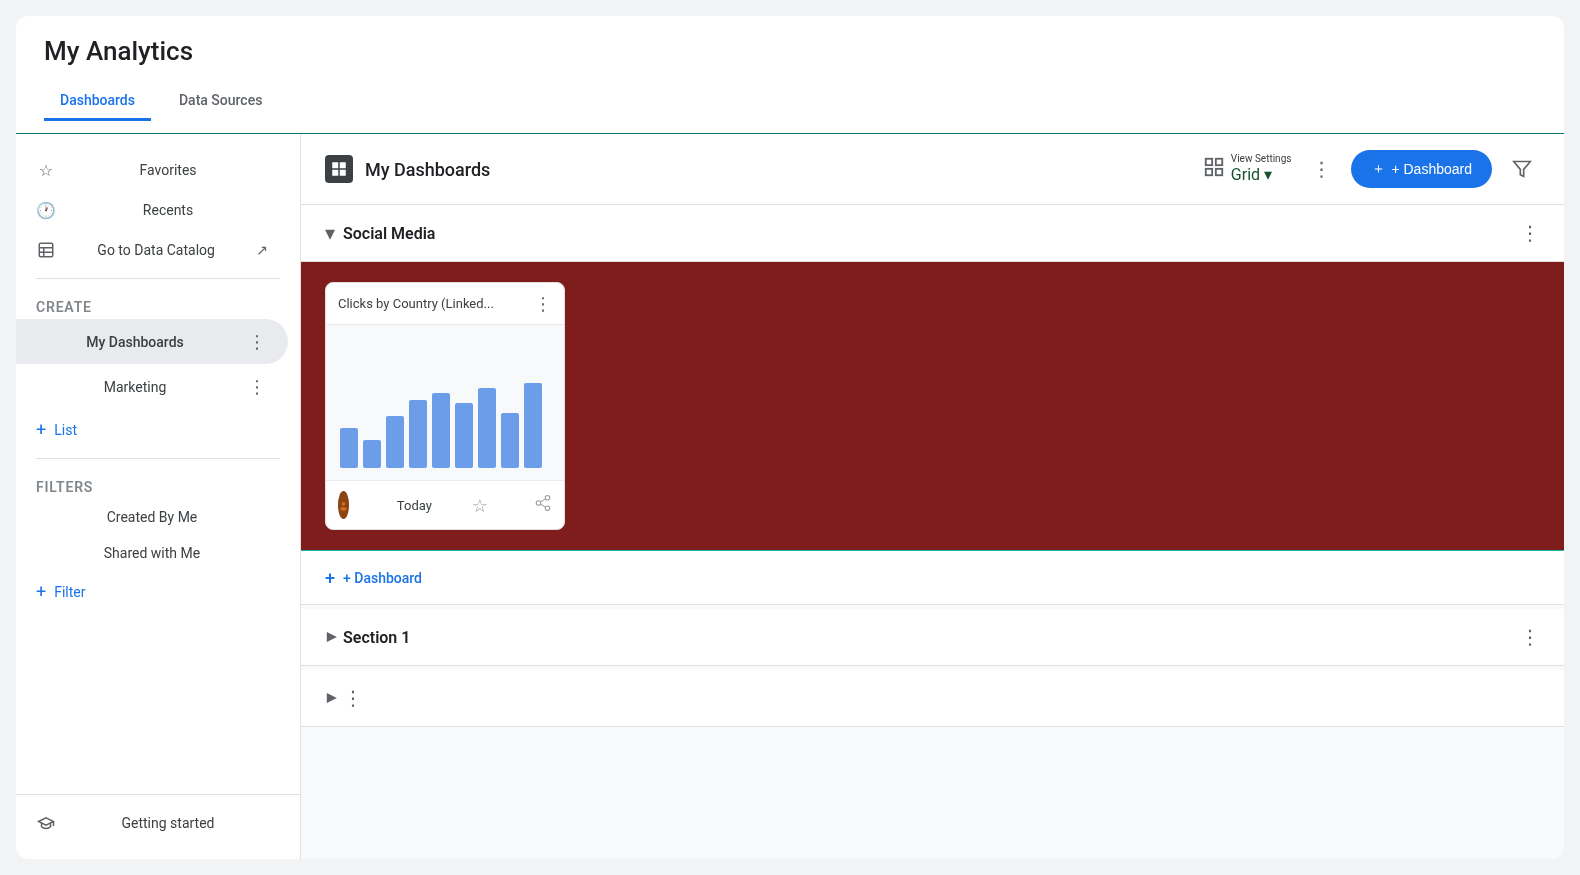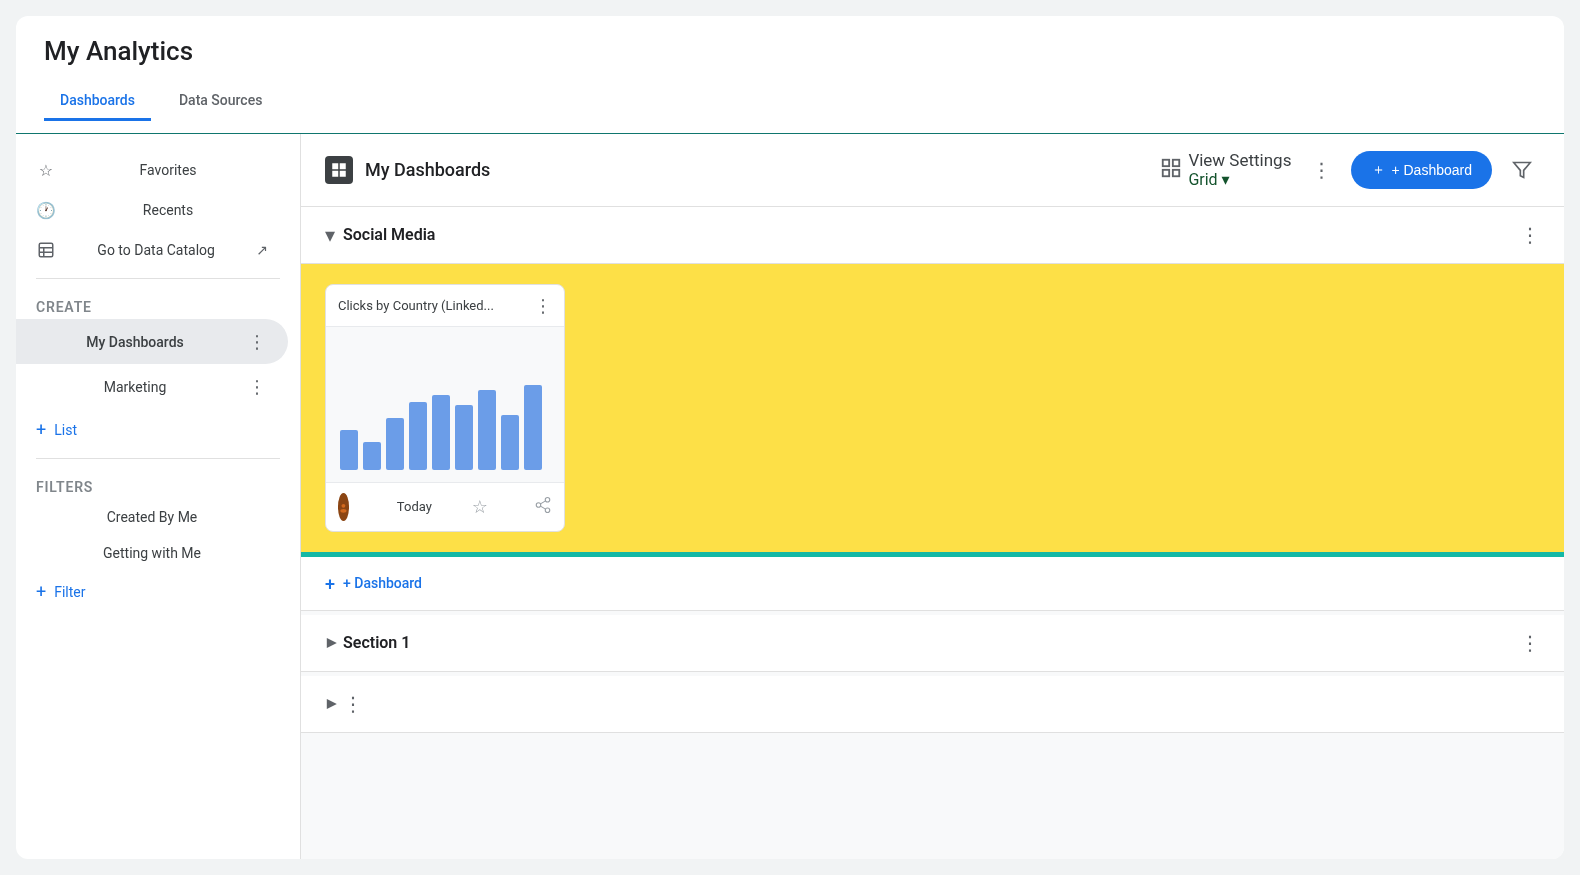--- a/index.html
+++ b/index.html
@@ -205,21 +205,21 @@
       font-size: 18px;
     }
 
     .view-settings-text {
       display: flex;
       flex-direction: column;
       line-height: 1.2;
     }
 
     .view-settings-label {
-      font-size: 17px;
+      font-size: 10px;
       color: #3c4043;
     }
 
     .view-settings-sub {
       font-size: 16px;
       color: #14532d;
     }
 
     .icon-button {
       width: 36px;
@@ -283,22 +283,22 @@
     }
 
     .section-dots {
       color: #5f6368;
       font-size: 20px;
     }
 
     
     .cards-area {
       padding: 20px 24px;
-      background: #fde047;
-      border-bottom: 5px solid #14b8a6;
+      background: #7f1d1d;
+      border-bottom: 1px solid #14b8a6;
     }
 
     .cards-grid {
       display: flex;
       flex-wrap: wrap;
       gap: 16px;
     }
 
     .dashboard-card {
       width: 240px;
@@ -453,28 +453,39 @@
         </div>
 
         <div class="sidebar-divider"></div>
 
         <div class="sidebar-section-label">FILTERS</div>
 
         <div class="sidebar-item">
           <span class="sidebar-item-label">Created By Me</span>
         </div>
         <div class="sidebar-item">
-          <span class="sidebar-item-label">Getting with Me</span>
+          <span class="sidebar-item-label">Shared with Me</span>
         </div>
 
         <div class="sidebar-add-item">
           <span style="font-size:18px;color:#1a73e8;">+</span>
           <span>Filter</span>
         </div>
 
+        <div class="sidebar-bottom">
+          <div class="sidebar-item">
+            <span class="sidebar-icon">
+              <svg width="18" height="18" viewBox="0 0 24 24" fill="none" stroke="#5f6368" stroke-width="2">
+                <path d="M22 10v6M2 10l10-5 10 5-10 5z"></path>
+                <path d="M6 12v5c3 3 9 3 12 0v-5"></path>
+              </svg>
+            </span>
+            <span class="sidebar-item-label">Getting started</span>
+          </div>
+        </div>
       </div>
 
       <div class="main-content">
 
         <div class="content-header">
           <div class="content-title">
             <div class="content-title-icon">
               <svg width="18" height="18" viewBox="0 0 24 24" fill="white">
                 <rect x="3" y="3" width="8" height="8"></rect>
                 <rect x="13" y="3" width="8" height="8"></rect>

